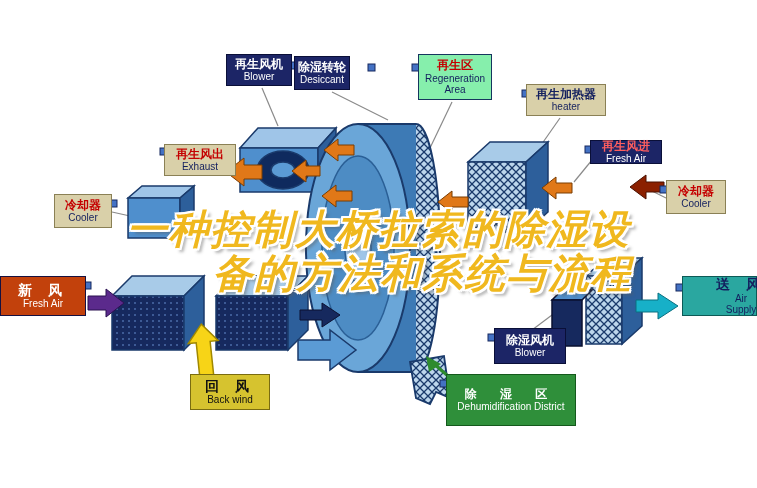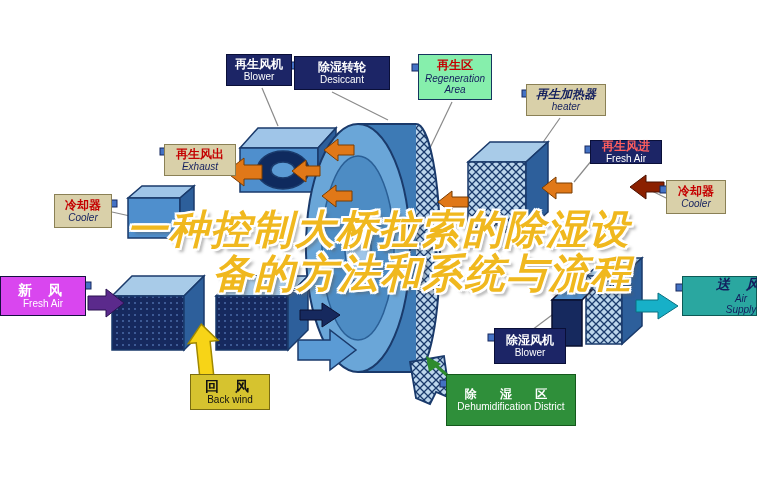--- a/index.html
+++ b/index.html
@@ -9,30 +9,30 @@
   .diagram-svg{position:absolute;left:0;top:0;z-index:1;}
 
   
   .label{position:absolute;box-sizing:border-box;display:flex;flex-direction:column;
          align-items:center;justify-content:center;text-align:center;
          border:1px solid #333;line-height:1.12;z-index:5;padding:1px 2px;}
   .zh{font-weight:bold;font-size:12px;white-space:nowrap;}
   .en{font-size:10px;}
   .zh-big{font-size:14px;letter-spacing:6px;}
   .bg-navy{background:#1c2566;border-color:#0a0f38;}
-  .bg-indigo{background:#d946ef;border-color:#151040;}
+  .bg-indigo{background:#c2410c;border-color:#151040;}
   .bg-blue{background:#86efac;border-color:#16355e;}
   .bg-tan{background:#d9d0a9;border-color:#8a8055;}
   .bg-teal{background:#2aa7a0;border-color:#0d5a56;padding-left:45px;}
   .bg-yellow{background:#d6c32f;border-color:#7a6c10;margin-left:30px;}
   .bg-green{background:#2f8f3a;border-color:#14591c;}
   .t-white{color:#ffffff;}
   .t-red{color:#c40000;}
   .t-hotred{color:#ff5e5e;}
-  .t-navy{color:#131f5e;font-style:italic;}
+  .t-navy{color:#131f5e;}
   .t-black{color:#111111;}
 
   
   .title-line{position:absolute;left:0;width:100%;text-align:center;z-index:10;
     font-family:"Liberation Sans",sans-serif;
     font-size:40px;font-weight:bold;font-style:italic;color:#f0b81e;letter-spacing:2px;
     text-shadow:-2px -2px 0 #fff,2px -2px 0 #fff,-2px 2px 0 #fff,2px 2px 0 #fff,
                 -2px 0 0 #fff,2px 0 0 #fff,0 -2px 0 #fff,0 2px 0 #fff,
                 4px 4px 3px rgba(90,90,90,.45);}
   #title1{top:202px;}
@@ -157,21 +157,21 @@
       <rect x="488" y="334" width="7" height="7"></rect>
       <rect x="440" y="380" width="7" height="7"></rect>
     </g>
   </svg>
 
   <div class="label bg-navy" style="left:226px;top:54px;width:66px;height:32px">
     <span class="zh t-white">再生风机</span>
     <span class="en t-white">Blower</span>
   </div>
 
-  <div class="label bg-navy" style="left:294px;top:56px;width:96px;height:34px">
+  <div class="label bg-navy" style="left:294px;top:56px;width:56px;height:34px">
     <span class="zh t-white">除湿转轮</span>
     <span class="en t-white">Desiccant</span>
   </div>
 
   <div class="label bg-blue" style="left:418px;top:54px;width:74px;height:46px">
     <span class="zh t-red">再生区</span>
     <span class="en t-navy">Regeneration Area</span>
   </div>
 
   <div class="label bg-tan" style="left:526px;top:84px;width:80px;height:32px">

